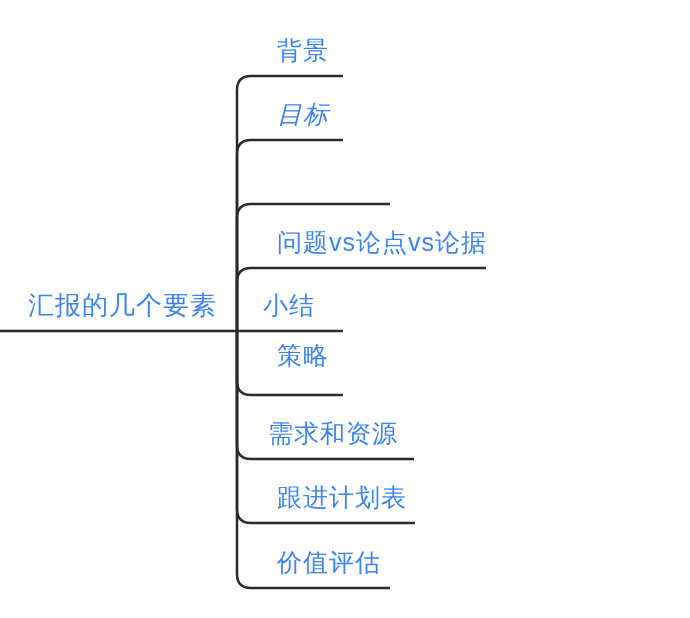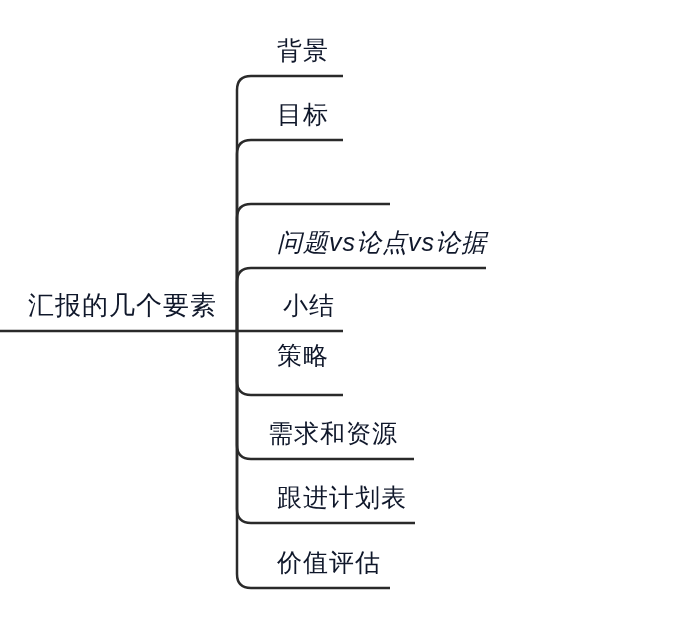--- a/index.html
+++ b/index.html
@@ -24,21 +24,21 @@
   }
   .connectors path {
     fill: none;
     stroke: #2a2a2a;
     stroke-width: 2.5;
     stroke-linecap: butt;
   }
   .topic {
     position: absolute;
     white-space: nowrap;
-    color: #0f172a;
+    color: #3b82f6;
     font-size: 25px;
     line-height: 30px;
     letter-spacing: 1px;
     cursor: default;
   }
   .topic.root {
     font-size: 26px;
     line-height: 32px;
     letter-spacing: 1px;
   }
@@ -60,26 +60,26 @@
     <path d="M237 331 V381 Q237 395 251 395 H343"></path>
     <path d="M237 331 V445 Q237 459 251 459 H414"></path>
     <path d="M237 331 V509 Q237 523 251 523 H415"></path>
     <path d="M237 331 V574 Q237 588 251 588 H390"></path>
   </svg>
 
   <div class="topic root" style="left:28px; top:289px;text-align:center;">汇报的几个要素</div>
 
   <div class="topic" style="left:277px; top:35px;">背景</div>
 
-  <div class="topic" style="left:277px; top:99px;">目标</div>
+  <div class="topic" style="left:277px; top:99px;font-style:italic;">目标</div>
 
 
-  <div class="topic" style="left:277px; top:227px;font-style:italic;">问题vs论点vs论据</div>
+  <div class="topic" style="left:277px; top:227px;">问题vs论点vs论据</div>
 
-  <div class="topic" style="left:283px; top:290px;">小结</div>
+  <div class="topic" style="left:263px; top:290px;">小结</div>
 
   <div class="topic" style="left:277px; top:340px;">策略</div>
 
   <div class="topic" style="left:268px; top:418px;">需求和资源</div>
 
   <div class="topic" style="left:277px; top:482px;">跟进计划表</div>
 
   <div class="topic" style="left:277px; top:547px;">价值评估</div>
 
 </div>

